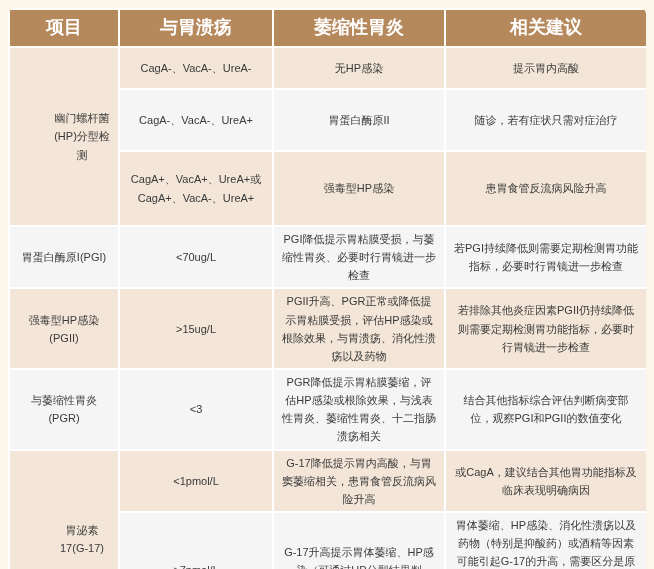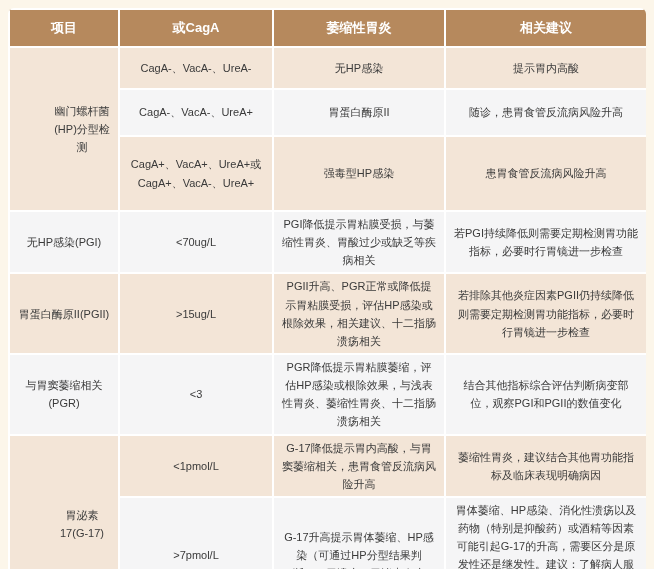--- a/index.html
+++ b/index.html
@@ -39,28 +39,28 @@
     word-break:break-word;
   }
   col.c1{width:110px;}
   col.c2{width:154px;}
   col.c3{width:172px;}
   col.c4{width:202px;}
   thead th{
     background:var(--header-bg);
     color:var(--header-fg);
     font-weight:bold;
-    font-size:13px;
+    font-size:18px;
     height:38px;
   }
   tr.pink td{background:var(--row-pink);}
   tr.gray td{background:var(--row-gray);}
   td.span-cell{background:var(--row-pink) !important;padding-left:44px;}
   tr.r1{height:42px;}
-  tr.r2{height:47px;}
+  tr.r2{height:62px;}
   tr.r3{height:75px;margin-left:16px;}
   tr.r4{height:62px;}
   tr.r5{height:60px;}
   tr.r6{height:61px;}
   tr.r7{height:40px;}
   tr.r8{height:96px;}
 </style>
 </head>
 <body>
 
@@ -69,65 +69,65 @@
     <table>
       <colgroup>
         <col class="c1">
           <col class="c2">
           <col class="c3">
           <col class="c4">
       </colgroup>
       <thead>
         <tr>
           <th>项目</th>
-          <th>或CagA</th>
+          <th>与胃溃疡</th>
           <th>萎缩性胃炎</th>
           <th>相关建议</th>
         </tr>
       </thead>
       <tbody>
         <tr class="pink r1">
           <td rowspan="3" class="span-cell">幽门螺杆菌(HP)分型检测</td>
           <td>CagA-、VacA-、UreA-</td>
           <td>无HP感染</td>
           <td>提示胃内高酸</td>
         </tr>
         <tr class="gray r2">
           <td>CagA-、VacA-、UreA+</td>
           <td>胃蛋白酶原II</td>
-          <td>随诊，患胃食管反流病风险升高</td>
+          <td>随诊，若有症状只需对症治疗</td>
         </tr>
         <tr class="pink r3">
           <td>CagA+、VacA+、UreA+或CagA+、VacA-、UreA+</td>
           <td>强毒型HP感染</td>
           <td>患胃食管反流病风险升高</td>
         </tr>
         <tr class="gray r4">
-          <td>无HP感染(PGI)</td>
+          <td>胃蛋白酶原I(PGI)</td>
           <td>&lt;70ug/L</td>
-          <td>PGI降低提示胃粘膜受损，与萎缩性胃炎、胃酸过少或缺乏等疾病相关</td>
+          <td>PGI降低提示胃粘膜受损，与萎缩性胃炎、必要时行胃镜进一步检查</td>
           <td>若PGI持续降低则需要定期检测胃功能指标，必要时行胃镜进一步检查</td>
         </tr>
         <tr class="pink r5">
-          <td>胃蛋白酶原II(PGII)</td>
+          <td>强毒型HP感染(PGII)</td>
           <td>&gt;15ug/L</td>
-          <td>PGII升高、PGR正常或降低提示胃粘膜受损，评估HP感染或根除效果，相关建议、十二指肠溃疡相关</td>
+          <td>PGII升高、PGR正常或降低提示胃粘膜受损，评估HP感染或根除效果，与胃溃疡、消化性溃疡以及药物</td>
           <td>若排除其他炎症因素PGII仍持续降低则需要定期检测胃功能指标，必要时行胃镜进一步检查</td>
         </tr>
         <tr class="gray r6">
-          <td>与胃窦萎缩相关(PGR)</td>
+          <td>与萎缩性胃炎(PGR)</td>
           <td>&lt;3</td>
           <td>PGR降低提示胃粘膜萎缩，评估HP感染或根除效果，与浅表性胃炎、萎缩性胃炎、十二指肠溃疡相关</td>
           <td>结合其他指标综合评估判断病变部位，观察PGI和PGII的数值变化</td>
         </tr>
         <tr class="pink r7">
           <td rowspan="2" class="span-cell">胃泌素17(G-17)</td>
           <td>&lt;1pmol/L</td>
           <td>G-17降低提示胃内高酸，与胃窦萎缩相关，患胃食管反流病风险升高</td>
-          <td>萎缩性胃炎，建议结合其他胃功能指标及临床表现明确病因</td>
+          <td>或CagA，建议结合其他胃功能指标及临床表现明确病因</td>
         </tr>
         <tr class="gray r8">
           <td>&gt;7pmol/L</td>
           <td>G-17升高提示胃体萎缩、HP感染（可通过HP分型结果判断）、胃溃疡、胃泌素血症</td>
           <td>胃体萎缩、HP感染、消化性溃疡以及药物（特别是抑酸药）或酒精等因素可能引起G-17的升高，需要区分是原发性还是继发性。建议：了解病人服药史和病史，结合其他胃功能指标综合评估</td>
         </tr>
       </tbody>
     </table>
   </div>
 </div>

